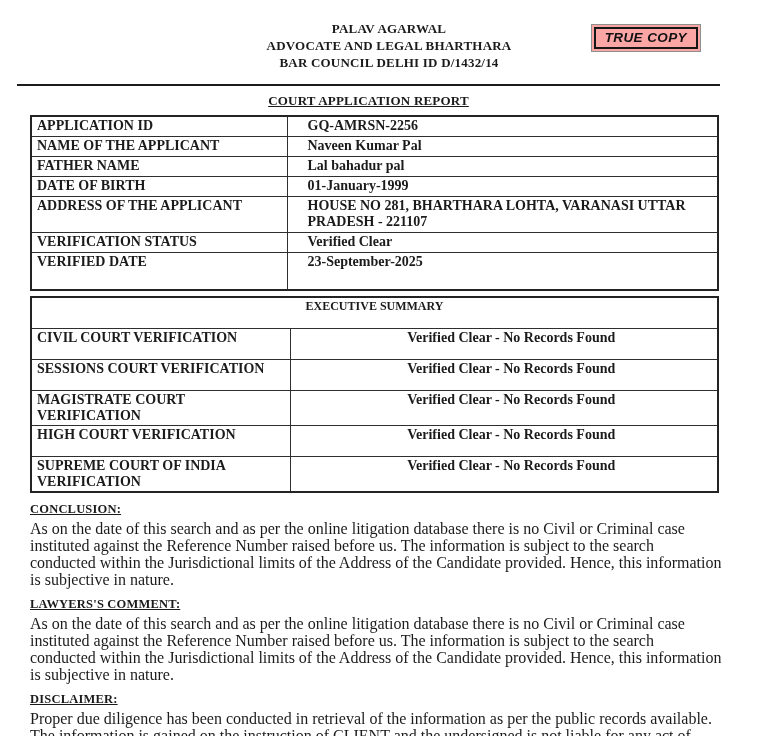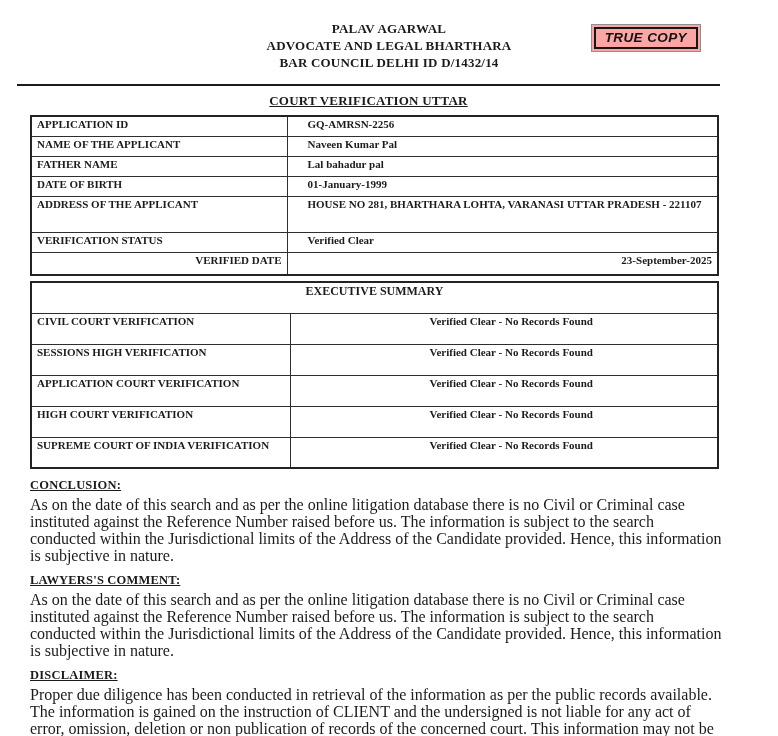--- a/index.html
+++ b/index.html
@@ -28,28 +28,28 @@
   .doc-title {
     text-align: center; font-weight: bold; font-size: 13px;
     text-decoration: underline; margin: 7px 58px 0 17px; letter-spacing: 0.2px;
   }
 
   
   table { border-collapse: collapse; table-layout: fixed; width: 689px; margin-left: 30px; }
   table.applicant { margin-top: 6px; }
   table.summary { margin-top: 5px; }
   table { border: 2px solid #232323; }
-  td, th { border: 1px solid #2e2e2e; font-size: 11px; padding: 1px 5px; vertical-align: top; }
+  td, th { border: 1px solid #2e2e2e; font-size: 14px; padding: 1px 5px; vertical-align: top; }
   td.lbl { font-weight: bold; }
   td.val { font-weight: bold; padding-left: 20px; }
   .applicant col.c1 { width: 256px; }
   .summary   col.c1 { width: 259px; }
   .applicant tr { height: 20px; }
   .applicant tr.row-address { height: 36px; }
-  .applicant tr.row-vdate { height: 23px; text-align: right; }
+  .applicant tr.row-vdate { height: 38px; }
   .summary th.sum-head { text-align: center; font-size: 12px; height: 18px; padding: 1px 4px; }
   .summary tr { height: 31px; }
   .summary td.val { text-align: center; font-weight: bold; }
 
   
   .section { margin: 9px 56px 0 30px; }
   .section-heading { font-weight: bold; font-size: 12.5px; text-decoration: underline; letter-spacing: 0.2px; }
   .section-body { font-size: 16px; line-height: 17px; margin-top: 3px; }
 
   
@@ -68,21 +68,21 @@
     <div>ADVOCATE AND LEGAL BHARTHARA</div>
     <div>BAR COUNCIL DELHI ID D/1432/14</div>
   </div>
 
   <div class="stamp">
     <div class="stamp-inner">TRUE COPY</div>
   </div>
 
   <div class="rule"></div>
 
-  <div class="doc-title">COURT VERIFICATION UTTAR</div>
+  <div class="doc-title">COURT APPLICATION REPORT</div>
 
   <table class="applicant">
     <colgroup>
         <col class="c1">
         <col>
       </colgroup>
     <tbody>
         <tr>
       <td class="lbl">APPLICATION ID</td>
       <td class="val">GQ-AMRSN-2256</td>
@@ -121,25 +121,25 @@
       </colgroup>
     <tbody>
         <tr>
       <th class="sum-head" colspan="2">EXECUTIVE SUMMARY</th>
     </tr>
     <tr>
       <td class="lbl">CIVIL COURT VERIFICATION</td>
       <td class="val">Verified Clear - No Records Found</td>
     </tr>
     <tr>
-      <td class="lbl">SESSIONS HIGH VERIFICATION</td>
+      <td class="lbl">SESSIONS COURT VERIFICATION</td>
       <td class="val">Verified Clear - No Records Found</td>
     </tr>
     <tr>
-      <td class="lbl">APPLICATION COURT VERIFICATION</td>
+      <td class="lbl">MAGISTRATE COURT VERIFICATION</td>
       <td class="val">Verified Clear - No Records Found</td>
     </tr>
     <tr>
       <td class="lbl">HIGH COURT VERIFICATION</td>
       <td class="val">Verified Clear - No Records Found</td>
     </tr>
     <tr>
       <td class="lbl">SUPREME COURT OF INDIA VERIFICATION</td>
       <td class="val">Verified Clear - No Records Found</td>
     </tr>

